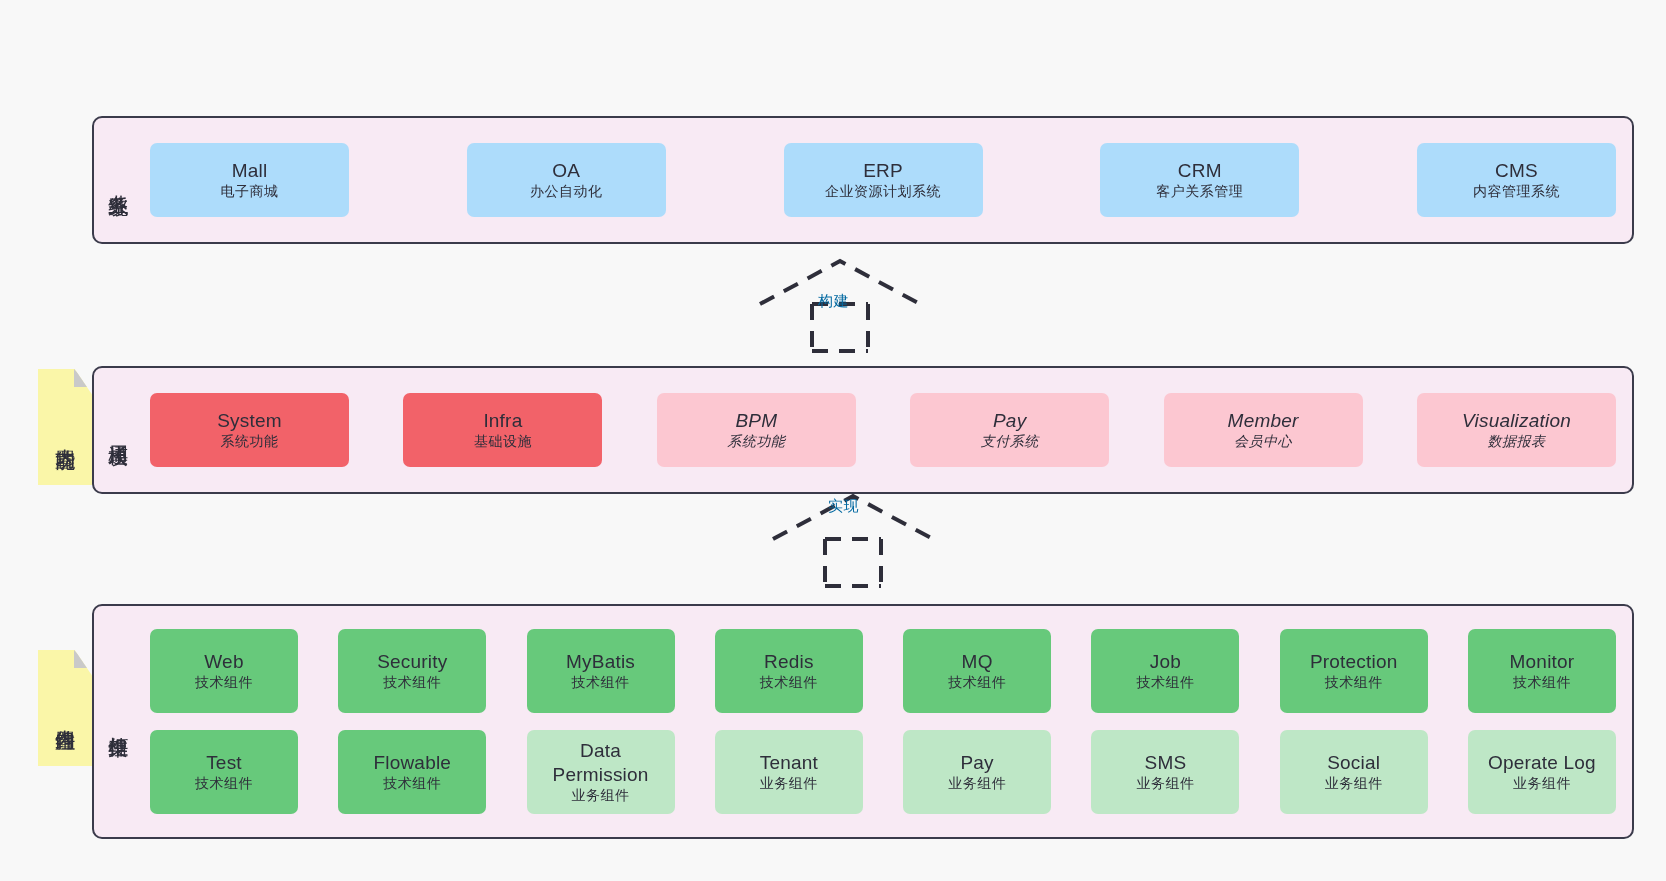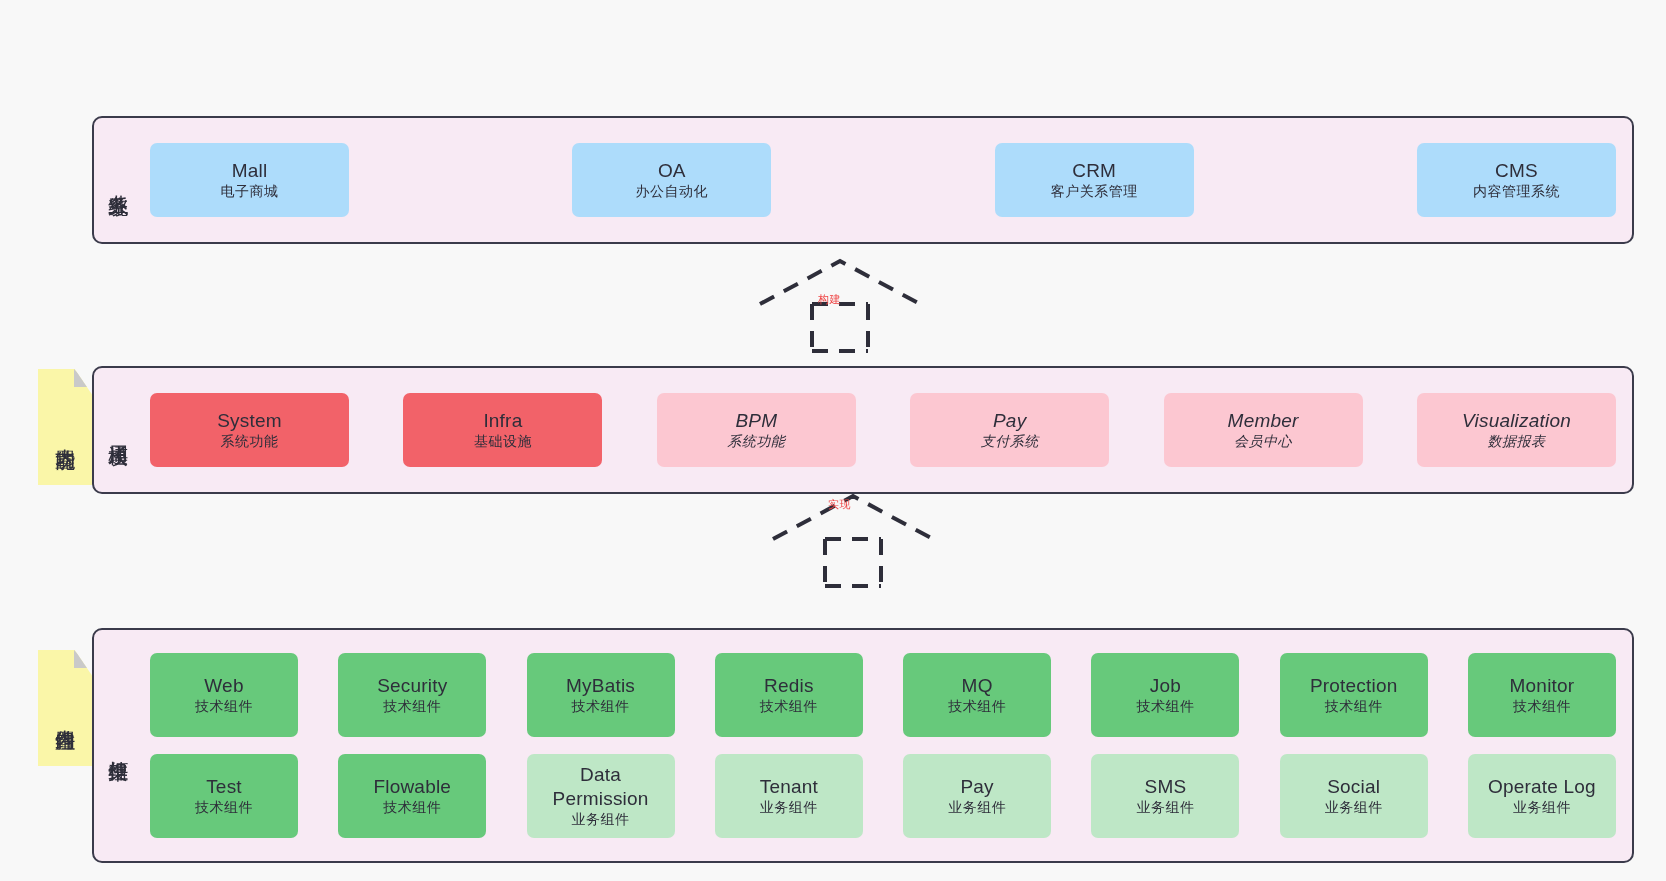--- a/index.html
+++ b/index.html
@@ -83,21 +83,21 @@
 
   .c-blue       { background: #ADDCFB; }
   .c-red        { background: #F26269; text-align: right; }
   .c-pink       { background: #FCC7D1; font-style: italic; }
   .c-green      { background: #67C97B; }
   .c-lightgreen { background: #BEE7C6; }
 
   
   #layer-business { left: 92px;  top: 116px; width: 1542px; height: 128px; }
   #layer-common   { left: 92px;  top: 366px; width: 1542px; height: 128px; }
-  #layer-frame    { left: 92px;  top: 604px; width: 1542px; height: 235px; margin-top: 24px; }
+  #layer-frame    { left: 92px;  top: 604px; width: 1542px; height: 235px; }
 
   #layer-business .card,
   #layer-common .card { width: 199px; height: 74px; }
 
   #layer-frame .card  { width: 148px; height: 84px; }
 
   
   .sticky {
     position: absolute;
     background: #FAF6A8;
@@ -131,22 +131,22 @@
 
   
   .arrow {
     position: absolute;
     width: 170px;
     height: 100px;
   }
   .arrow svg { display: block; }
   .arrow-label {
     position: absolute;
-    font-size: 11px;
-    color: #ef4444;
+    font-size: 15px;
+    color: #0369a1;
     background: transparent;
     letter-spacing: 0.5px;
     white-space: nowrap;
   }
   #arrow-build   { left: 755px; top: 256px; }
   #arrow-impl    { left: 768px; top: 491px; }
   #arrow-build-label { left: 818px; top: 292px; }
   #arrow-impl-label  { left: 828px; top: 497px; }
 </style>
 </head>
@@ -160,20 +160,24 @@
       <div class="row">
         <div class="card c-blue">
           <div class="en">Mall</div>
           <div class="cn">电子商城</div>
         </div>
         <div class="card c-blue">
           <div class="en">OA</div>
           <div class="cn">办公自动化</div>
         </div>
         <div class="card c-blue">
+          <div class="en">ERP</div>
+          <div class="cn">企业资源计划系统</div>
+        </div>
+        <div class="card c-blue">
           <div class="en">CRM</div>
           <div class="cn">客户关系管理</div>
         </div>
         <div class="card c-blue">
           <div class="en">CMS</div>
           <div class="cn">内容管理系统</div>
         </div>
       </div>
     </div>
   </div>

